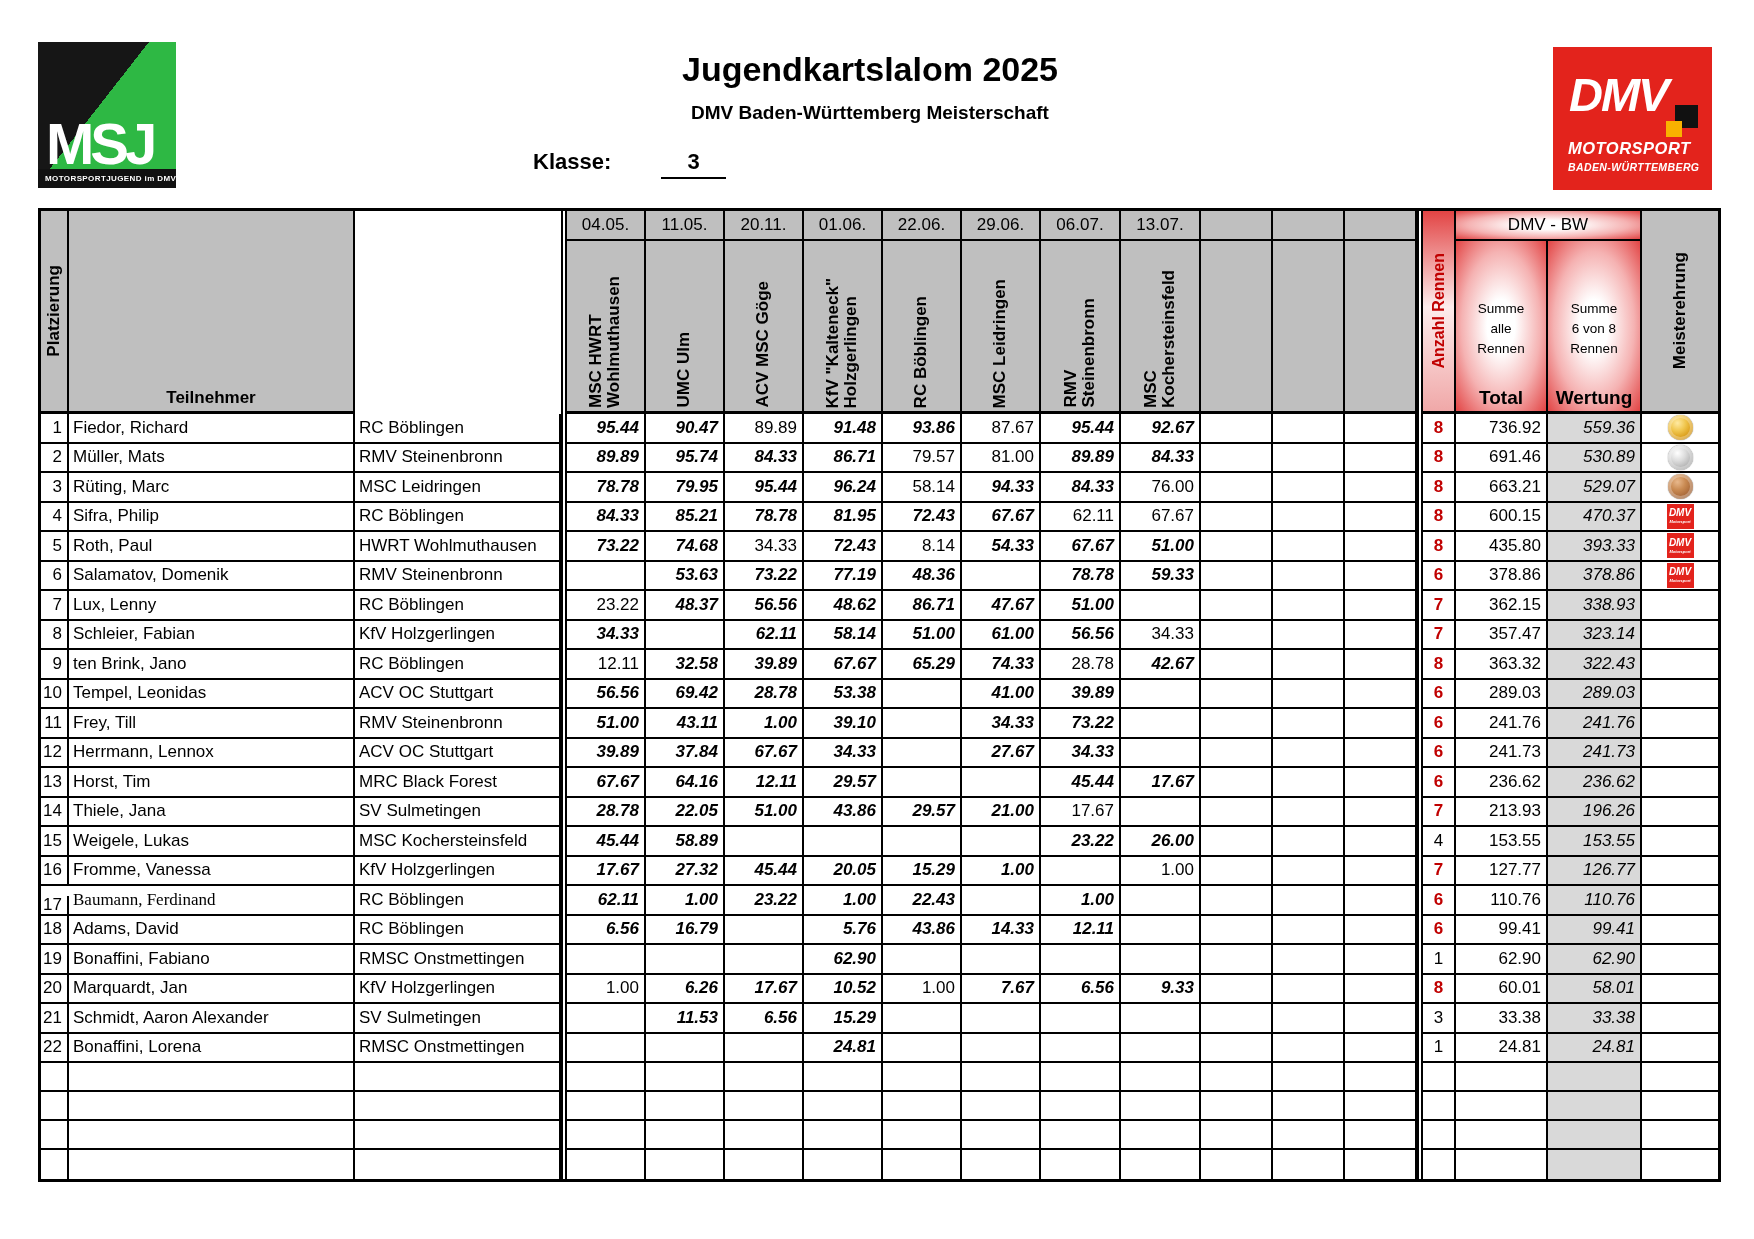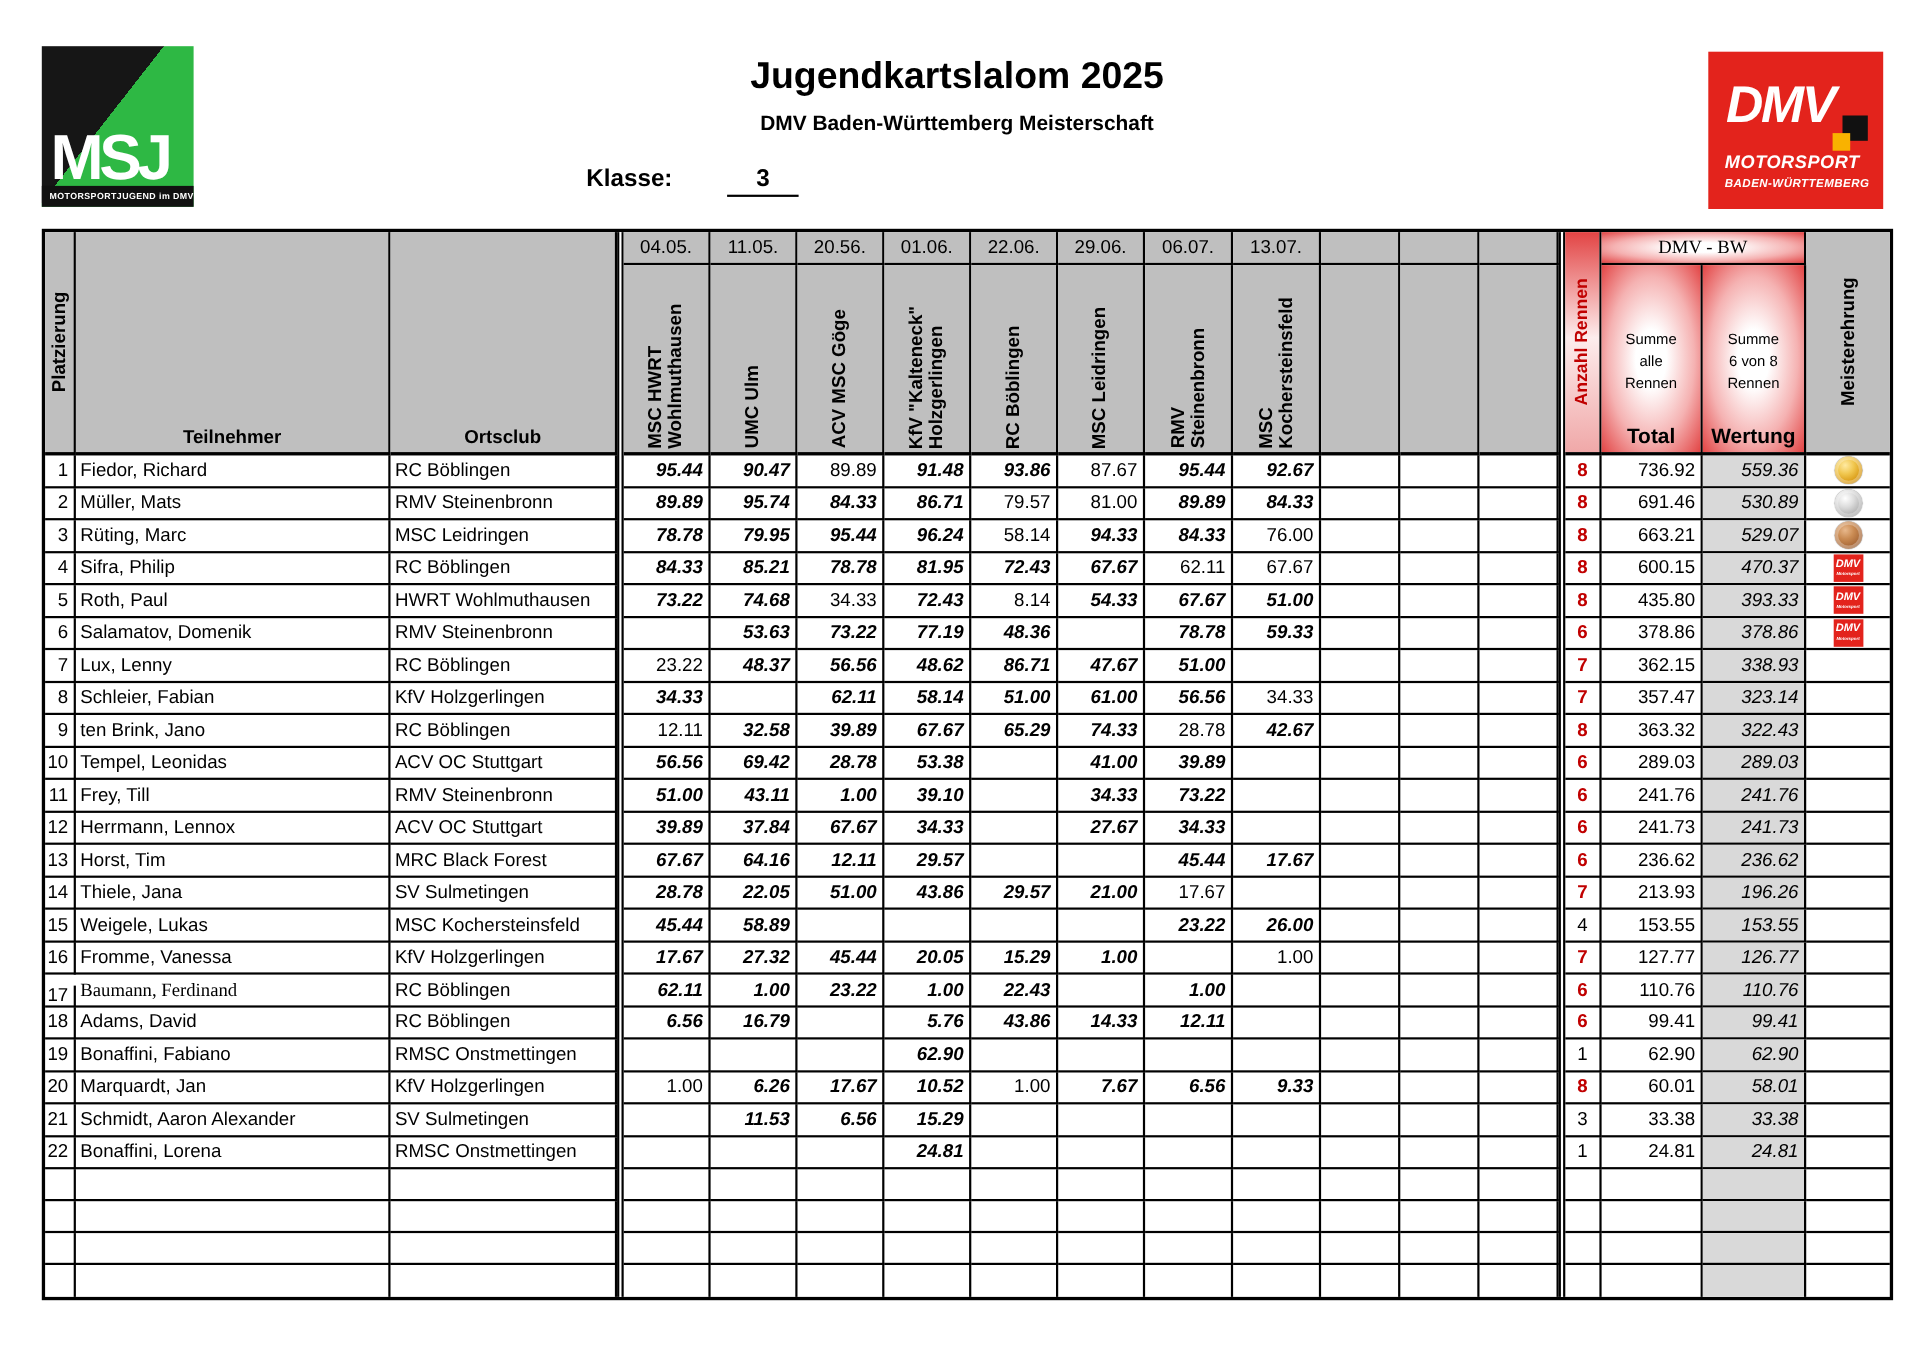--- a/index.html
+++ b/index.html
@@ -106,33 +106,30 @@
 
   <div class="tbl">
       <div class="sp" style="grid-area: 1 / 4 / span 28;"></div>
       <div class="sp" style="grid-area: 1 / 16 / span 28;"></div>
       <div class="c hdr hb cc" style="grid-area: 1 / 1 / span 2;">
         <span class="vert b">Platzierung</span>
       </div>
       <div class="c hdr hb hcell" style="grid-area: 1 / 2 / span 2;">
         <span class="b">Teilnehmer</span>
       </div>
-      <div class="c hdr hb hcell" style="grid-area: 1 / 3 / span 2;">
-        <span class="b">Ortsclub</span>
-      </div>
       <div class="c hdr cc" style="grid-area: 1 / 5;">04.05.</div>
       <div class="c hdr hb hcell" style="grid-area: 2 / 5;">
         <span class="vert b">MSC HWRT
 Wohlmuthausen</span>
       </div>
       <div class="c hdr cc" style="grid-area: 1 / 6;">11.05.</div>
       <div class="c hdr hb hcell" style="grid-area: 2 / 6;">
         <span class="vert b">UMC Ulm</span>
       </div>
-      <div class="c hdr cc" style="grid-area: 1 / 7;">20.56.</div>
+      <div class="c hdr cc" style="grid-area: 1 / 7;">20.11.</div>
       <div class="c hdr hb hcell" style="grid-area: 2 / 7;">
         <span class="vert b">ACV MSC Göge</span>
       </div>
       <div class="c hdr cc" style="grid-area: 1 / 8;">01.06.</div>
       <div class="c hdr hb hcell" style="grid-area: 2 / 8;">
         <span class="vert b">KfV "Kalteneck"
 Holzgerlingen</span>
       </div>
       <div class="c hdr cc" style="grid-area: 1 / 9;">22.06.</div>
       <div class="c hdr hb hcell" style="grid-area: 2 / 9;">
@@ -154,21 +151,21 @@
       </div>
       <div class="c hdr" style="grid-area: 1 / 13;"></div>
       <div class="c hdr hb" style="grid-area: 2 / 13;"></div>
       <div class="c hdr" style="grid-area: 1 / 14;"></div>
       <div class="c hdr hb" style="grid-area: 2 / 14;"></div>
       <div class="c hdr" style="grid-area: 1 / 15;"></div>
       <div class="c hdr hb" style="grid-area: 2 / 15;"></div>
       <div class="c anzhdr hb cc" style="grid-area: 1 / 17 / span 2;">
         <span class="vert b">Anzahl Rennen</span>
       </div>
-      <div class="c redhdr cc" style="grid-area: 1 / 18 / auto / span 2; font-family: Liberation Serif, serif;">DMV - BW</div>
+      <div class="c redhdr cc" style="grid-area: 1 / 18 / auto / span 2;">DMV - BW</div>
       <div class="c redhdr hb tothdr" style="grid-area: 2 / 18;">
         <span class="small">Summe
 alle
 Rennen</span>
         <span class="big">Total</span>
       </div>
       <div class="c redhdr hb tothdr" style="grid-area: 2 / 19;">
         <span class="small">Summe
 6 von 8
 Rennen</span>

